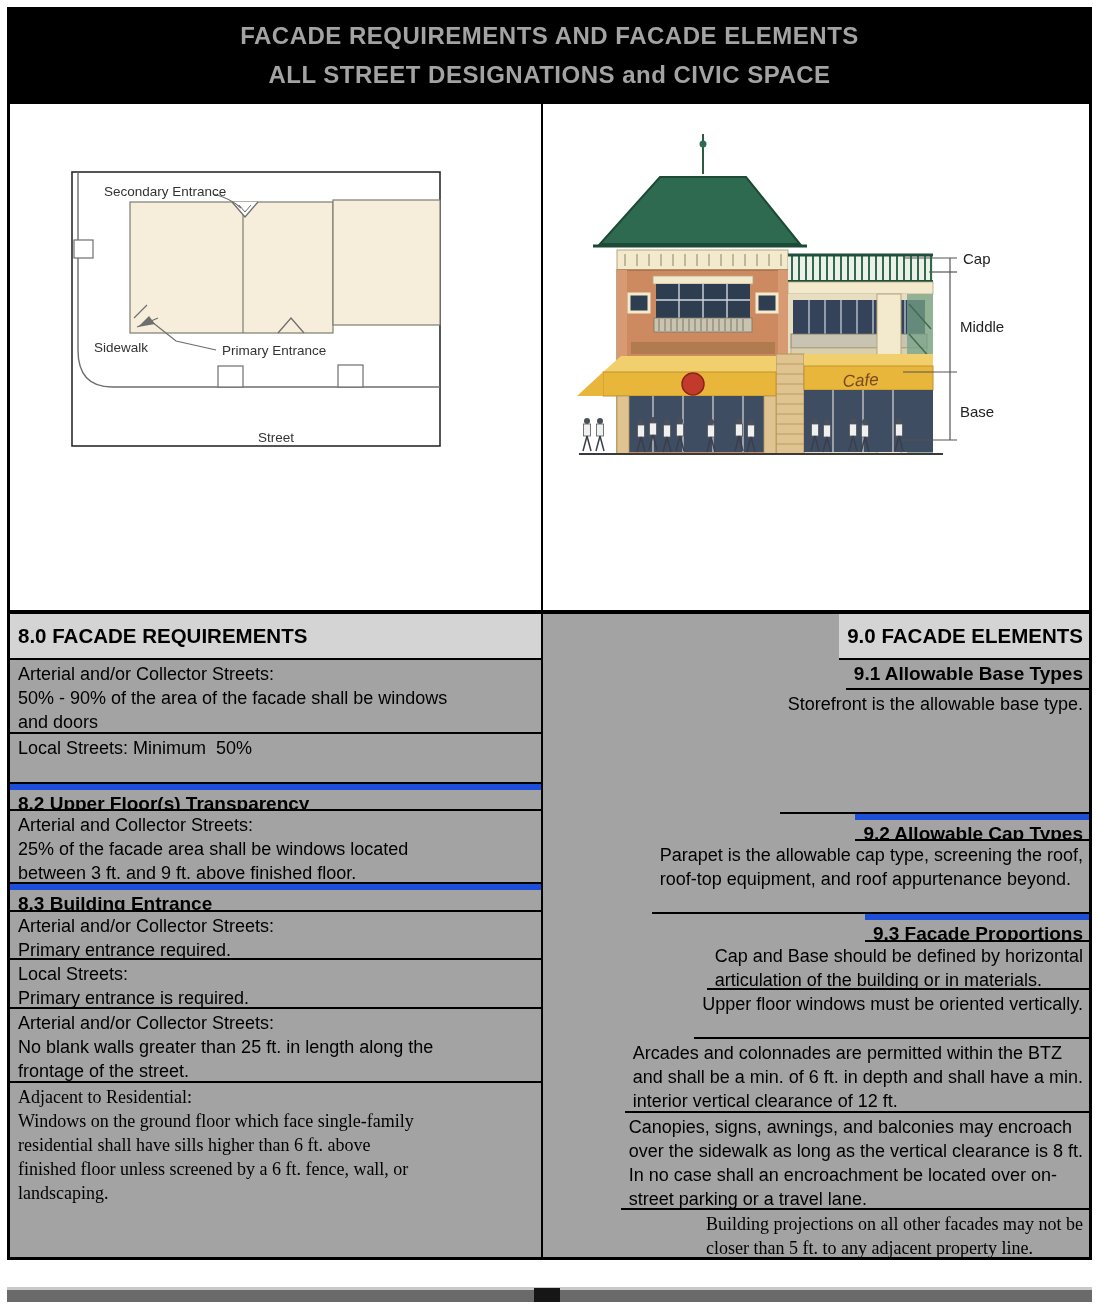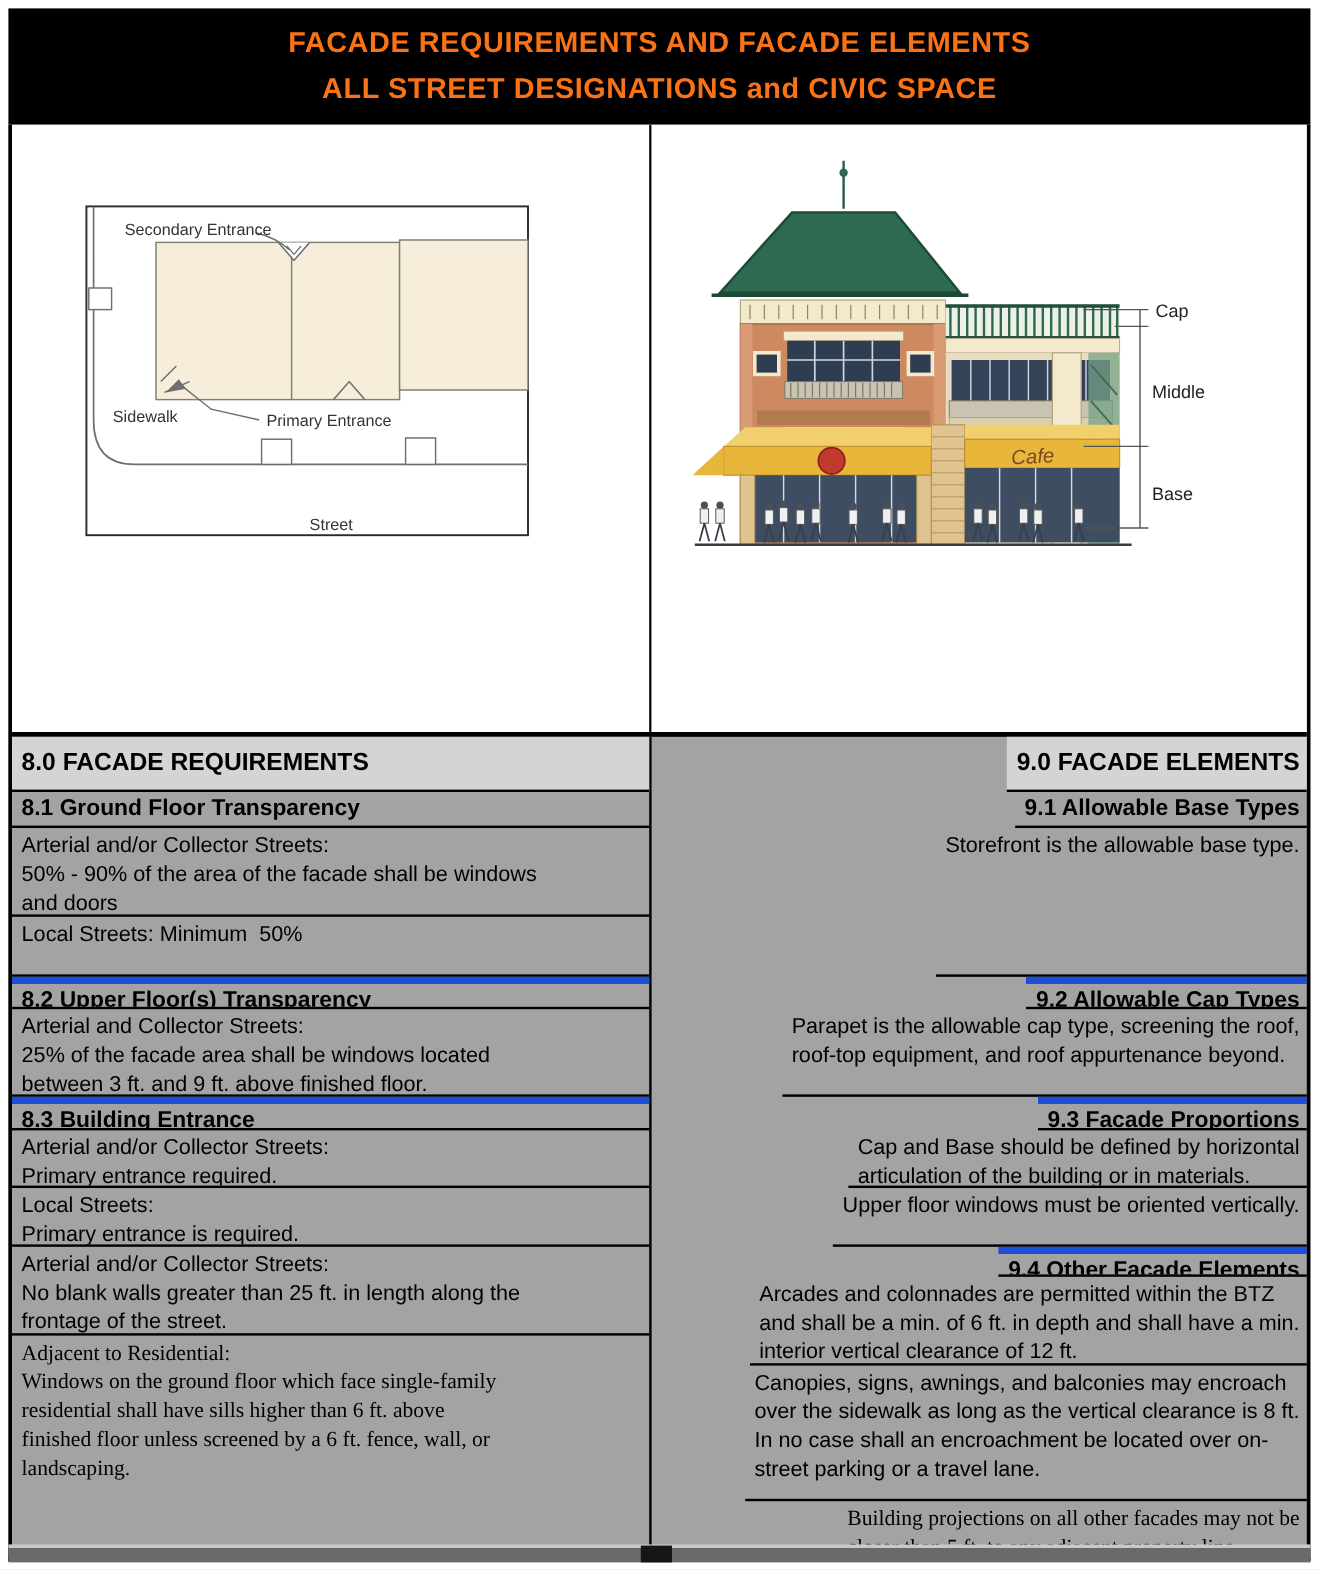--- a/index.html
+++ b/index.html
@@ -1,19 +1,19 @@
 <!DOCTYPE html>
 <html><head>
 <meta charset="utf-8">
 <style>
   html,body{margin:0;padding:0;background:#ffffff;}
   .page{position:relative;width:1099px;height:1308px;background:#fff;
         font-family:"Liberation Sans",sans-serif;color:#000;overflow:hidden;}
   .header-band{position:absolute;left:7px;top:7px;width:1085px;height:97px;background:#000;
-        color:#f97316;display:flex;flex-direction:column;justify-content:center;align-items:center;
+        color:#a3a3a3;display:flex;flex-direction:column;justify-content:center;align-items:center;
         gap:11px;font-weight:bold;font-size:24px;letter-spacing:.5px;}
   .frame{position:absolute;left:7px;top:104px;width:1085px;border:3px solid #000;border-top:none;
         box-sizing:border-box;background:#a3a3a3;}
   .image-row{display:flex;height:506px;border-bottom:4px solid #000;}
   .img-cell{position:relative;overflow:hidden;background:#fff;}
   .img-cell.left{width:531px;border-right:2px solid #000;}
   .img-cell.right{flex:1;}
   .table-row{display:flex;}
   .col{display:flex;flex-direction:column;align-items:flex-end;}
   .colL{width:533px;border-right:2px solid #000;box-sizing:border-box;}
@@ -179,21 +179,20 @@
           <text x="420" y="160" font-size="15" fill="#222222">Cap</text>
           <text x="417" y="228" font-size="15" fill="#222222">Middle</text>
           <text x="417" y="313" font-size="15" fill="#222222">Base</text>
         </svg>
       </div>
     </div>
 
     <div class="table-row">
       <div class="col colL">
         <div class="cell gray" style="height:46px">8.0 FACADE REQUIREMENTS</div>
-        <div class="cell head" style="height:30px">8.1 Ground Floor Transparency</div>
         <div class="cell" style="height:74px">Arterial and/or Collector Streets:
 50% - 90% of the area of the facade shall be windows
 and doors</div>
         <div class="cell" style="height:50px">Local Streets: Minimum  50%</div>
         <div class="cell head sec" style="height:27px">8.2 Upper Floor(s) Transparency</div>
         <div class="cell" style="height:73px">Arterial and Collector Streets:
 25% of the facade area shall be windows located
 between 3 ft. and 9 ft. above finished floor.</div>
         <div class="cell head sec" style="height:28px">8.3 Building Entrance</div>
         <div class="cell" style="height:48px">Arterial and/or Collector Streets:
@@ -213,25 +212,24 @@
         <div class="cell gray" style="height:46px">9.0 FACADE ELEMENTS</div>
         <div class="cell head" style="height:30px">9.1 Allowable Base Types</div>
         <div class="cell" style="height:124px">Storefront is the allowable base type.</div>
         <div class="cell head sec" style="height:27px">9.2 Allowable Cap Types</div>
         <div class="cell" style="height:73px">Parapet is the allowable cap type, screening the roof,
 roof-top equipment, and roof appurtenance beyond.</div>
         <div class="cell head sec" style="height:28px">9.3 Facade Proportions</div>
         <div class="cell" style="height:48px">Cap and Base should be defined by horizontal
 articulation of the building or in materials.</div>
         <div class="cell" style="height:49px">Upper floor windows must be oriented vertically.</div>
-        <div class="cell head sec" style="height:25px">9.4 Other Facade Elements</div>
         <div class="cell" style="height:74px">Arcades and colonnades are permitted within the BTZ
 and shall be a min. of 6 ft. in depth and shall have a min.
 interior vertical clearance of 12 ft.</div>
-        <div class="cell" style="height:113px">Canopies, signs, awnings, and balconies may encroach
+        <div class="cell" style="height:97px">Canopies, signs, awnings, and balconies may encroach
 over the sidewalk as long as the vertical clearance is 8 ft.
 In no case shall an encroachment be located over on-
 street parking or a travel lane.</div>
         <div class="cell last" style="height:47px">Building projections on all other facades may not be
 closer than 5 ft. to any adjacent property line.</div>
       </div>
     </div>
   </div>
 
   <div class="bar-lightline"></div>

